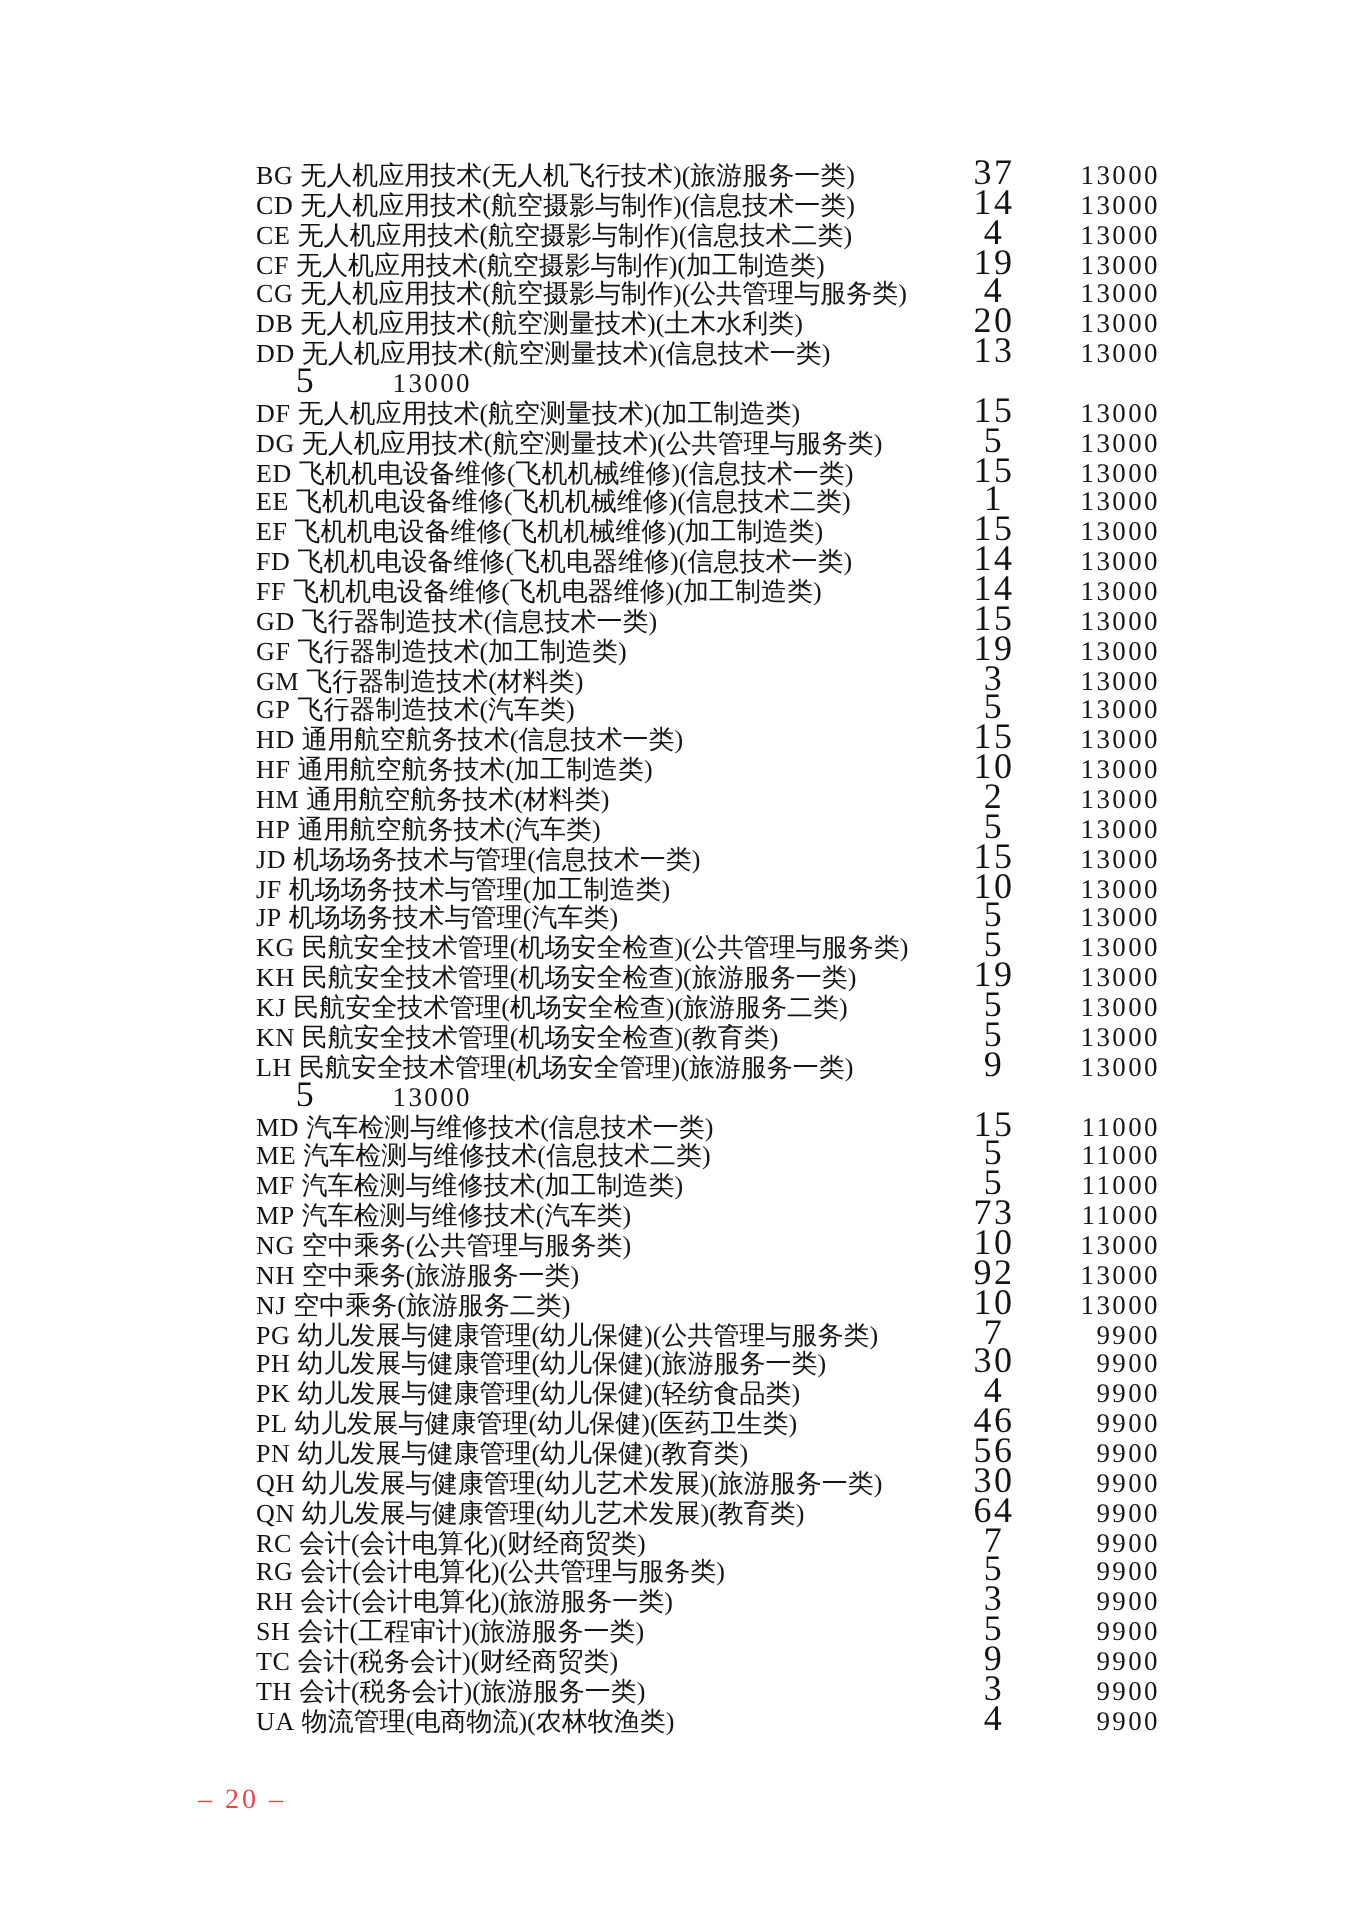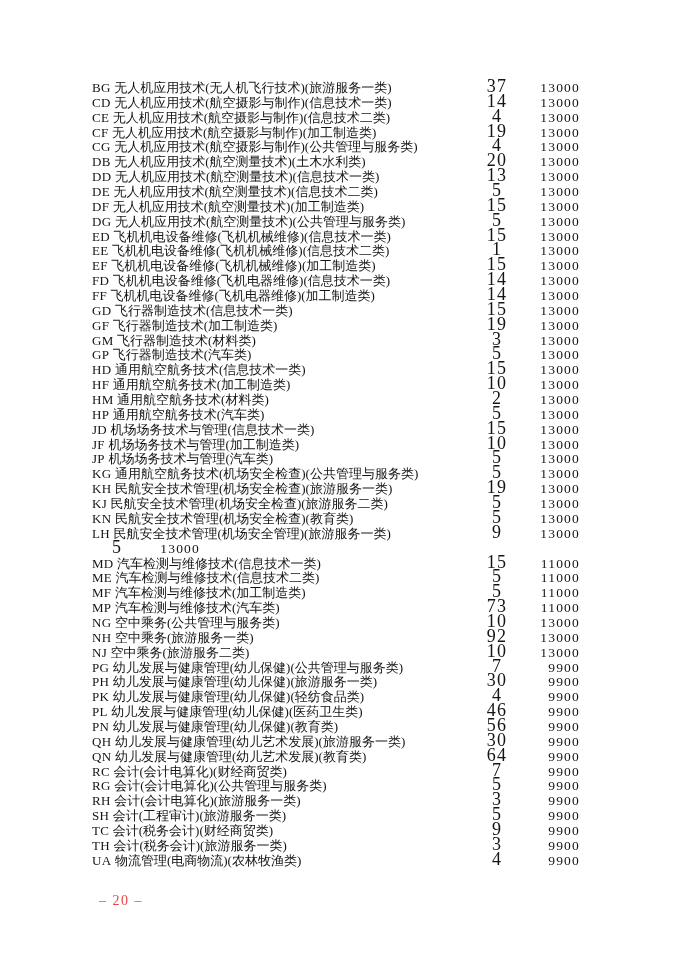--- a/index.html
+++ b/index.html
@@ -24,20 +24,21 @@
   }
   .row {
     display: flex;
     align-items: baseline;
     height: 14.87px;
     line-height: 14.87px;
     font-size: 13px;
     padding-left: 92px;
     padding-right: 100px;
     white-space: nowrap;
+    margin-left: 36px;
   }
   .name {
     flex: 1;
     overflow: hidden;
   }
   .code {
     margin-right: 3.5px;
     letter-spacing: 0.3px;
   }
   .count {
@@ -102,21 +103,20 @@
     <span class="fee">13000</span>
   </div>
 
   <div class="row">
     <span class="name"><span class="code">DD</span><span class="title">无人机应用技术(航空测量技术)(信息技术一类)</span></span>
     <span class="count">13</span>
     <span class="fee">13000</span>
   </div>
 
   <div class="row">
-    <span class="name"><span class="code">DE</span><span class="title">无人机应用技术(航空测量技术)(信息技术二类)</span></span>
     <span class="count">5</span>
     <span class="fee">13000</span>
   </div>
 
   <div class="row">
     <span class="name"><span class="code">DF</span><span class="title">无人机应用技术(航空测量技术)(加工制造类)</span></span>
     <span class="count">15</span>
     <span class="fee">13000</span>
   </div>
 
@@ -216,21 +216,21 @@
     <span class="fee">13000</span>
   </div>
 
   <div class="row">
     <span class="name"><span class="code">JP</span><span class="title">机场场务技术与管理(汽车类)</span></span>
     <span class="count">5</span>
     <span class="fee">13000</span>
   </div>
 
   <div class="row">
-    <span class="name"><span class="code">KG</span><span class="title">通用航空航务技术(机场安全检查)(公共管理与服务类)</span></span>
+    <span class="name"><span class="code">KG</span><span class="title">民航安全技术管理(机场安全检查)(公共管理与服务类)</span></span>
     <span class="count">5</span>
     <span class="fee">13000</span>
   </div>
 
   <div class="row">
     <span class="name"><span class="code">KH</span><span class="title">民航安全技术管理(机场安全检查)(旅游服务一类)</span></span>
     <span class="count">19</span>
     <span class="fee">13000</span>
   </div>
 

